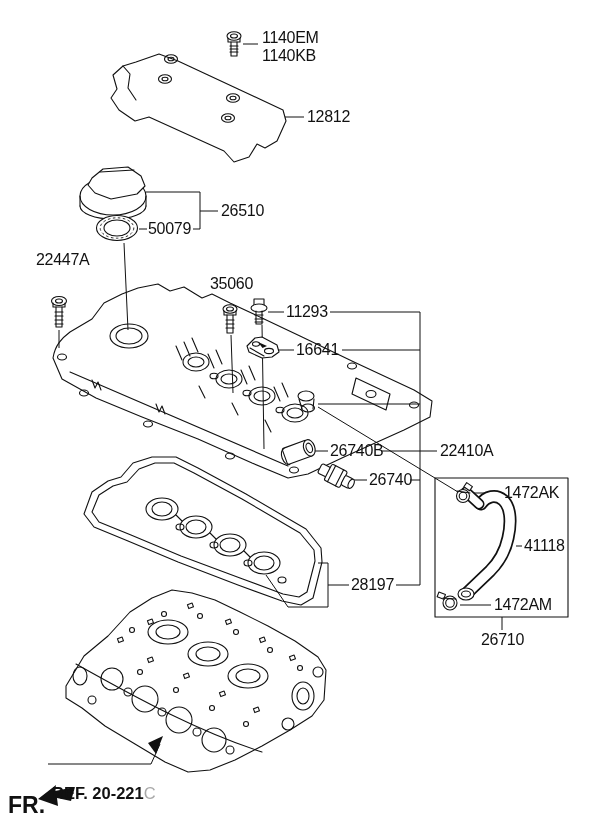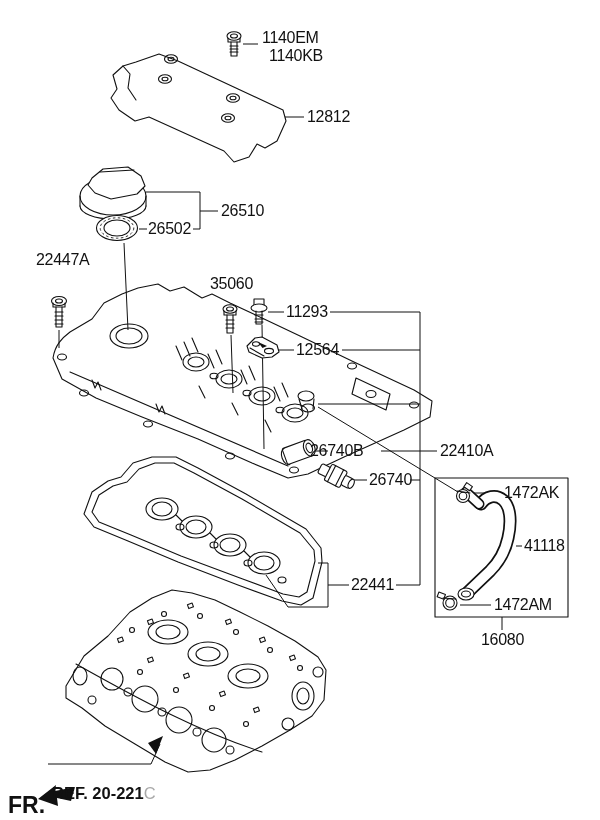--- a/index.html
+++ b/index.html
@@ -253,35 +253,35 @@
 
     <g>
       <path class="blk" d="M163,736 L148,743 156,754 Z"></path>
     </g>
     <g>
       <path class="blk" d="M38,799 L56,785 55,791 75,787 71,801 57,798 58,806 Z"></path>
     </g>
   </svg>
 
   <div class="part-label" style="left:262px;top:30px">1140EM</div>
-  <div class="part-label" style="left:269px;top:48px">1140KB</div>
+  <div class="part-label" style="left:262px;top:48px">1140KB</div>
   <div class="part-label" style="left:307px;top:109px">12812</div>
   <div class="part-label" style="left:221px;top:203px">26510</div>
-  <div class="part-label" style="left:148px;top:221px">26502</div>
+  <div class="part-label" style="left:148px;top:221px">50079</div>
   <div class="part-label" style="left:36px;top:252px">22447A</div>
   <div class="part-label" style="left:210px;top:276px">35060</div>
   <div class="part-label" style="left:286px;top:304px">11293</div>
-  <div class="part-label" style="left:296px;top:342px">12564</div>
-  <div class="part-label" style="left:310px;top:443px">26740B</div>
+  <div class="part-label" style="left:296px;top:342px">16641</div>
+  <div class="part-label" style="left:330px;top:443px">26740B</div>
   <div class="part-label" style="left:440px;top:443px">22410A</div>
   <div class="part-label" style="left:369px;top:472px">26740</div>
   <div class="part-label" style="left:504px;top:485px">1472AK</div>
   <div class="part-label" style="left:524px;top:538px">41118</div>
   <div class="part-label" style="left:494px;top:597px">1472AM</div>
-  <div class="part-label" style="left:481px;top:632px">16080</div>
-  <div class="part-label" style="left:351px;top:577px">22441</div>
+  <div class="part-label" style="left:481px;top:632px">26710</div>
+  <div class="part-label" style="left:351px;top:577px">28197</div>
 
   <div class="ref-label">
     <span>REF. 20-221</span><span class="ref-suffix">C</span>
   </div>
   <div class="fr-label">FR.</div>
 
 </div>
 
 </body></html>

